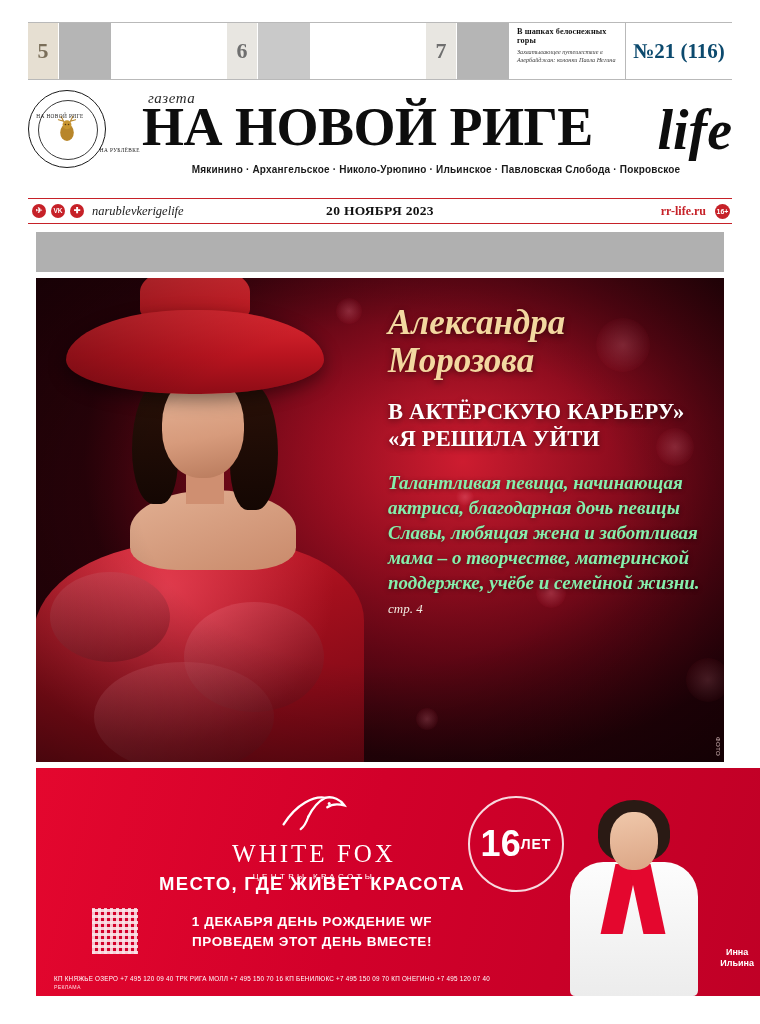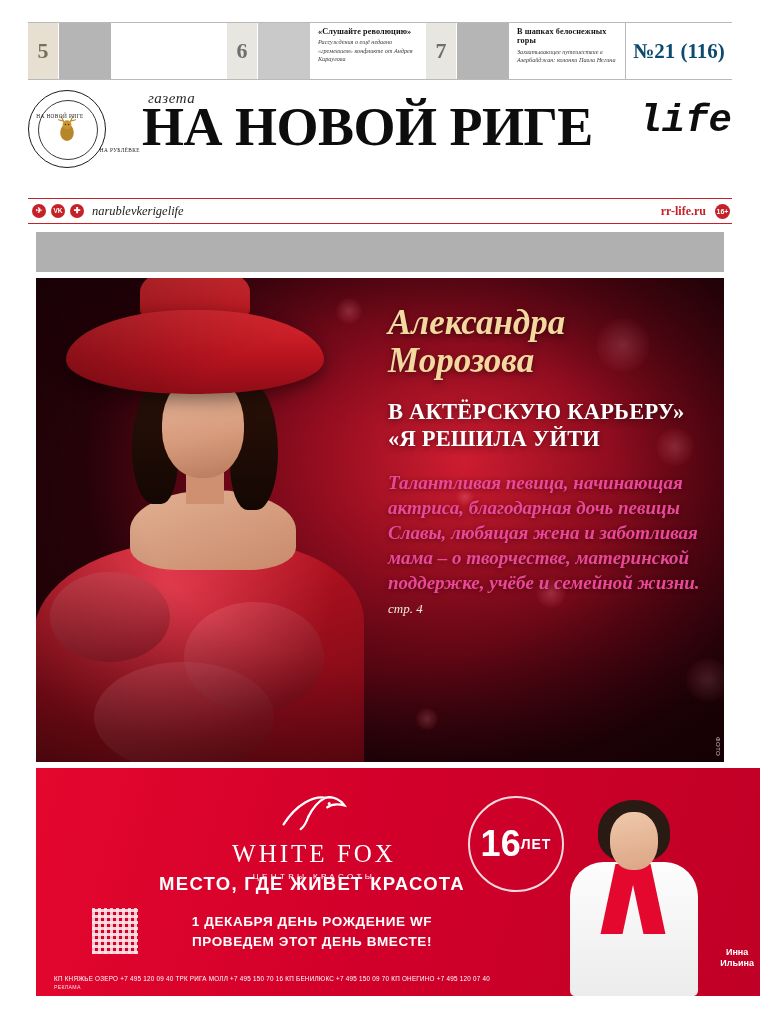--- a/index.html
+++ b/index.html
@@ -168,24 +168,24 @@
     font-size: 54px;
     line-height: 1;
     letter-spacing: -0.5px;
     color: #0d0d0d;
     white-space: nowrap;
   }
   .mast-life {
     position: absolute;
     right: 0px;
     top: 18px;
-    font-family: Liberation Mono, monospace;
+    font-family: Liberation Serif, serif;
     font-style: italic;
     font-weight: bold;
-    font-size: 39px;
+    font-size: 56px;
     line-height: 1;
     color: #0d0d0d;
   }
   .mast-places {
     position: absolute;
     left: 112px;
     top: 80px;
     width: 592px;
     text-align: center;
     font-family: "Liberation Sans", sans-serif;
@@ -424,21 +424,21 @@
     letter-spacing: 0.2px;
     text-shadow: 0 2px 6px rgba(0,0,0,0.45);
     margin-bottom: 18px;
   }
   .cov-lede {
     font-family: "Liberation Serif", serif;
     font-style: italic;
     font-weight: bold;
     font-size: 19px;
     line-height: 1.32;
-    color: #ec4899;
+    color: #86efac;
     text-shadow: 0 1px 5px rgba(0,0,0,0.45);
   }
   .cov-page {
     font-family: "Liberation Serif", serif;
     font-style: italic;
     font-size: 13px;
     color: #f0eae0;
     margin-top: 6px;
   }
   .cov-credit {
@@ -652,24 +652,20 @@
   <div class="teaser-strip">
 
     <div class="teaser">
       <div class="teaser-num tan">5</div>
       <div class="teaser-thumb"></div>
     </div>
 
     <div class="teaser">
       <div class="teaser-num">6</div>
       <div class="teaser-thumb light"></div>
-      <div class="teaser-text">
-        <div class="teaser-title">«Слушайте революцию»</div>
-        <div class="teaser-desc">Рассуждения о ещё недавно «гремевшем» конфликте от Андрея Караулова</div>
-      </div>
     </div>
 
     <div class="teaser">
       <div class="teaser-num">7</div>
       <div class="teaser-thumb"></div>
       <div class="teaser-text">
         <div class="teaser-title">В шапках белоснежных горы</div>
         <div class="teaser-desc">Захватывающее путешествие в Азербайджан: колонки Павла Негина</div>
       </div>
     </div>
@@ -692,29 +688,31 @@
       </svg>
       <div class="seal-text">
         <span style="transform: rotate(-62deg) translate(0,-36px) rotate(62deg);">НА НОВОЙ РИГЕ</span>
         <span style="transform: rotate(118deg) translate(0,-36px) rotate(-118deg);">НА РУБЛЁВКЕ</span>
       </div>
     </div>
 
     <div class="mast-sub">газета</div>
     <div class="mast-title">НА НОВОЙ РИГЕ</div>
     <div class="mast-life">life</div>
+    <div class="mast-places">Мякинино · Архангельское · Николо-Урюпино · Ильинское · Павловская Слобода · Покровское</div>
   </div>
 
   <div class="infobar">
     <div class="social">
       <span class="soc">✈</span>
       <span class="soc" style="font-size:6.5px;">VK</span>
       <span class="soc">✚</span>
     </div>
     <span class="handle">narublevkerigelife</span>
+    <span class="infodate">20 НОЯБРЯ 2023</span>
     <span class="site">rr-life.ru</span>
     <span class="age">16+</span>
   </div>
 
   <div class="grey-banner"></div>
 
   <div class="cover">
     <div class="cover-bg"></div>
 
     <div class="cover-bokeh">

